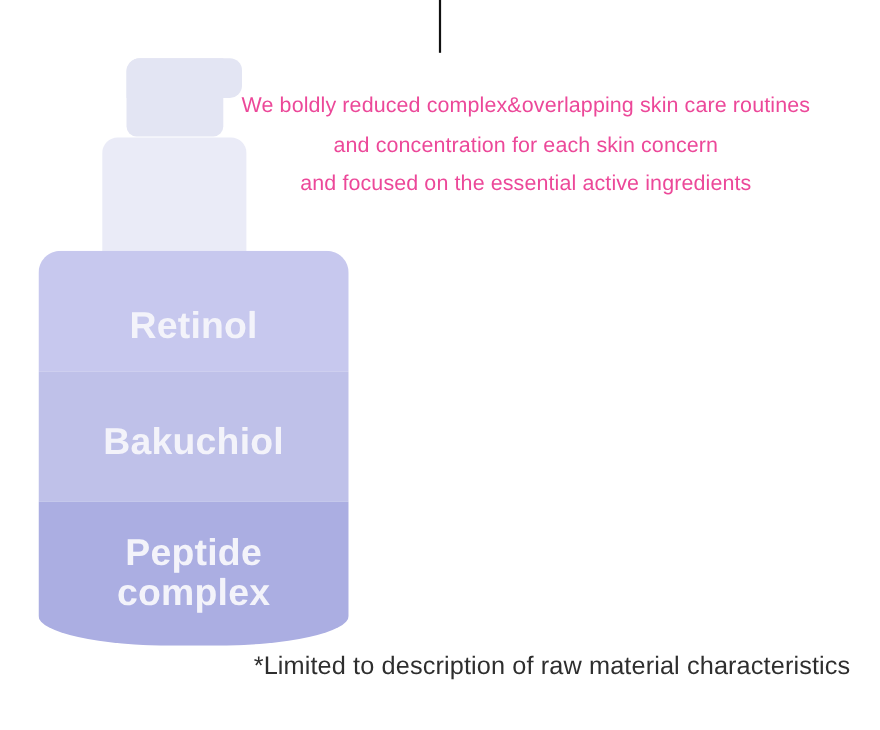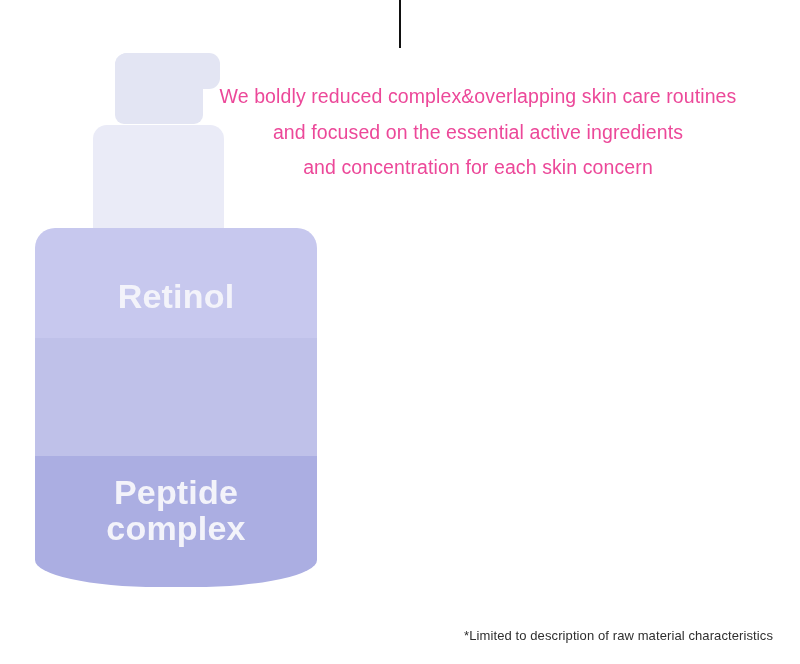--- a/index.html
+++ b/index.html
@@ -82,51 +82,52 @@
     left: 0;
     width: 100%;
     text-align: center;
     font-weight: 700;
     font-size: 34px;
     line-height: 36px;
     letter-spacing: 0.2px;
   }
   .label-1 { top: 50px; }
   .label-2 { top: 156px; }
-  .label-3 { top: 246px; padding: 0 30px; box-sizing: border-box; }
+  .label-3 { top: 257px; padding: 0 30px; box-sizing: border-box; }
 
   
   .footnote {
     position: absolute;
     right: 27px;
-    top: 628px;
-    font-size: 13px;
+    top: 592px;
+    font-size: 23px;
     letter-spacing: 0.1px;
     white-space: nowrap;
   }
 </style>
 </head>
 <body style="background: rgb(255, 255, 255);">
 
 <div class="top-line" style="background-color: rgb(17, 17, 17);"></div>
 
 <div class="tagline" style="color: #ec4899;">
   <div>We boldly reduced complex&amp;overlapping skin care routines</div>
+  <div>and concentration for each skin concern</div>
   <div>and focused on the essential active ingredients</div>
-  <div>and concentration for each skin concern</div>
 </div>
 
 <div class="bottle">
   <div class="pump-spout" style="background-color: rgb(227, 229, 243);"></div>
   <div class="pump-head" style="background-color: rgb(227, 229, 243);"></div>
   <div class="bottle-neck" style="background-color: rgb(234, 235, 247);"></div>
 
   <div class="bottle-body">
     <div class="layer layer-1" style="background-color: rgb(199, 200, 238);"></div>
     <div class="layer layer-2" style="background-color: rgb(191, 193, 233);"></div>
     <div class="layer layer-3" style="background-color: rgb(171, 174, 226);"></div>
 
     <div class="ingredient-label label-1" style="color: rgb(243, 243, 250);">Retinol</div>
+    <div class="ingredient-label label-2" style="color: rgb(243, 243, 250);">Bakuchiol</div>
     <div class="ingredient-label label-3" style="color: rgb(243, 243, 250);">Peptide complex</div>
   </div>
 </div>
 
 <div class="footnote" style="color: rgb(46, 46, 46);">*Limited to description of raw material characteristics</div>
 
 </body></html>

